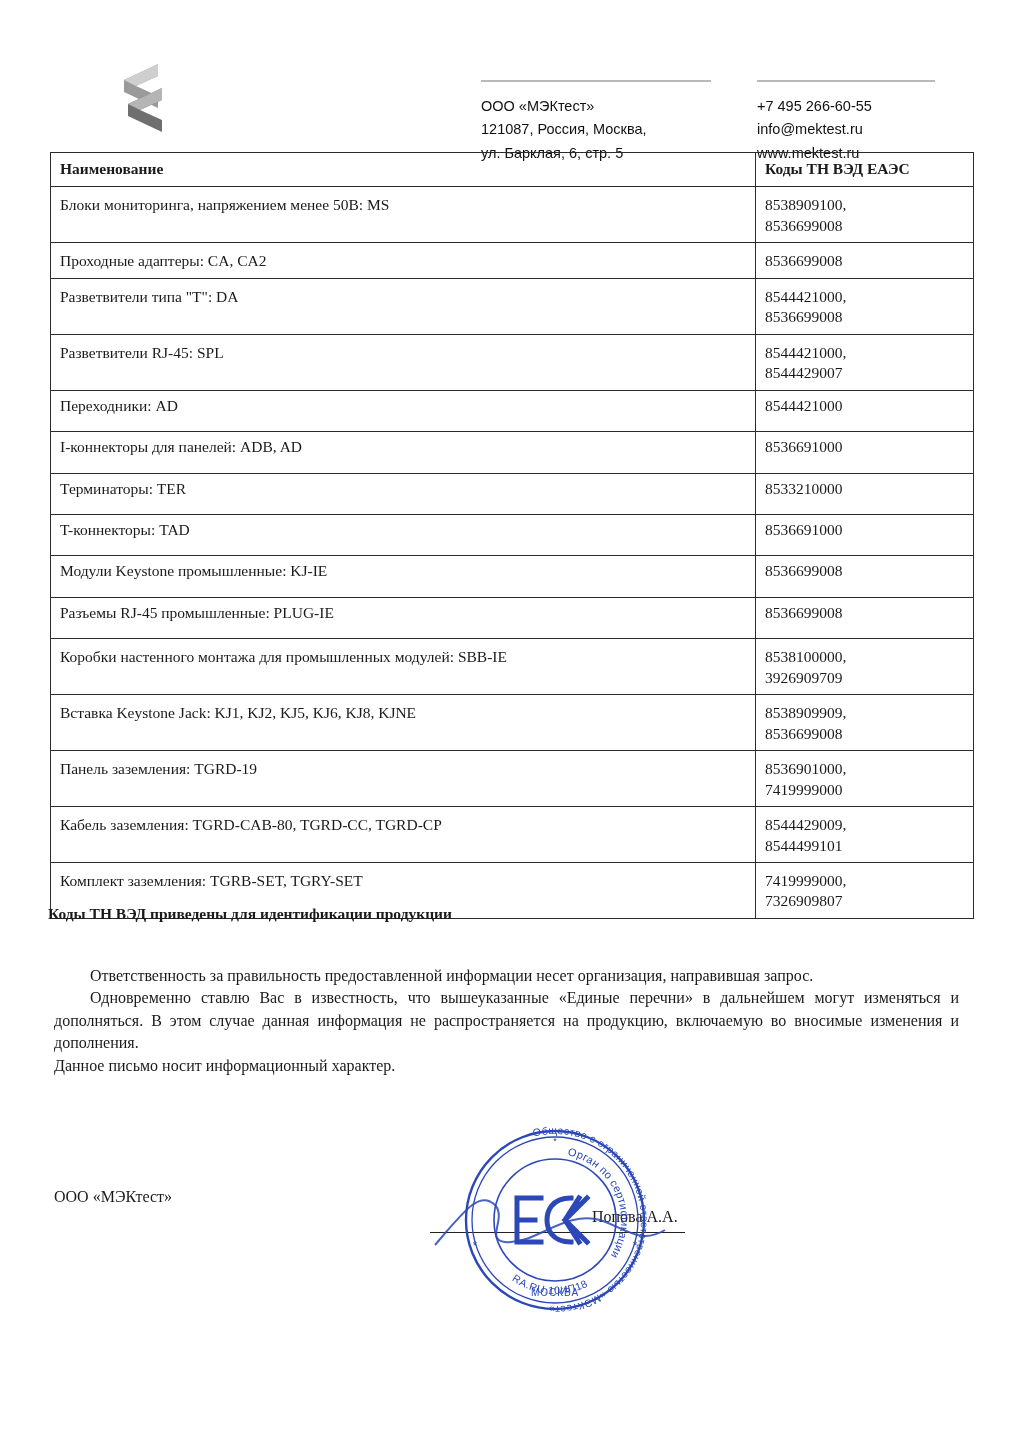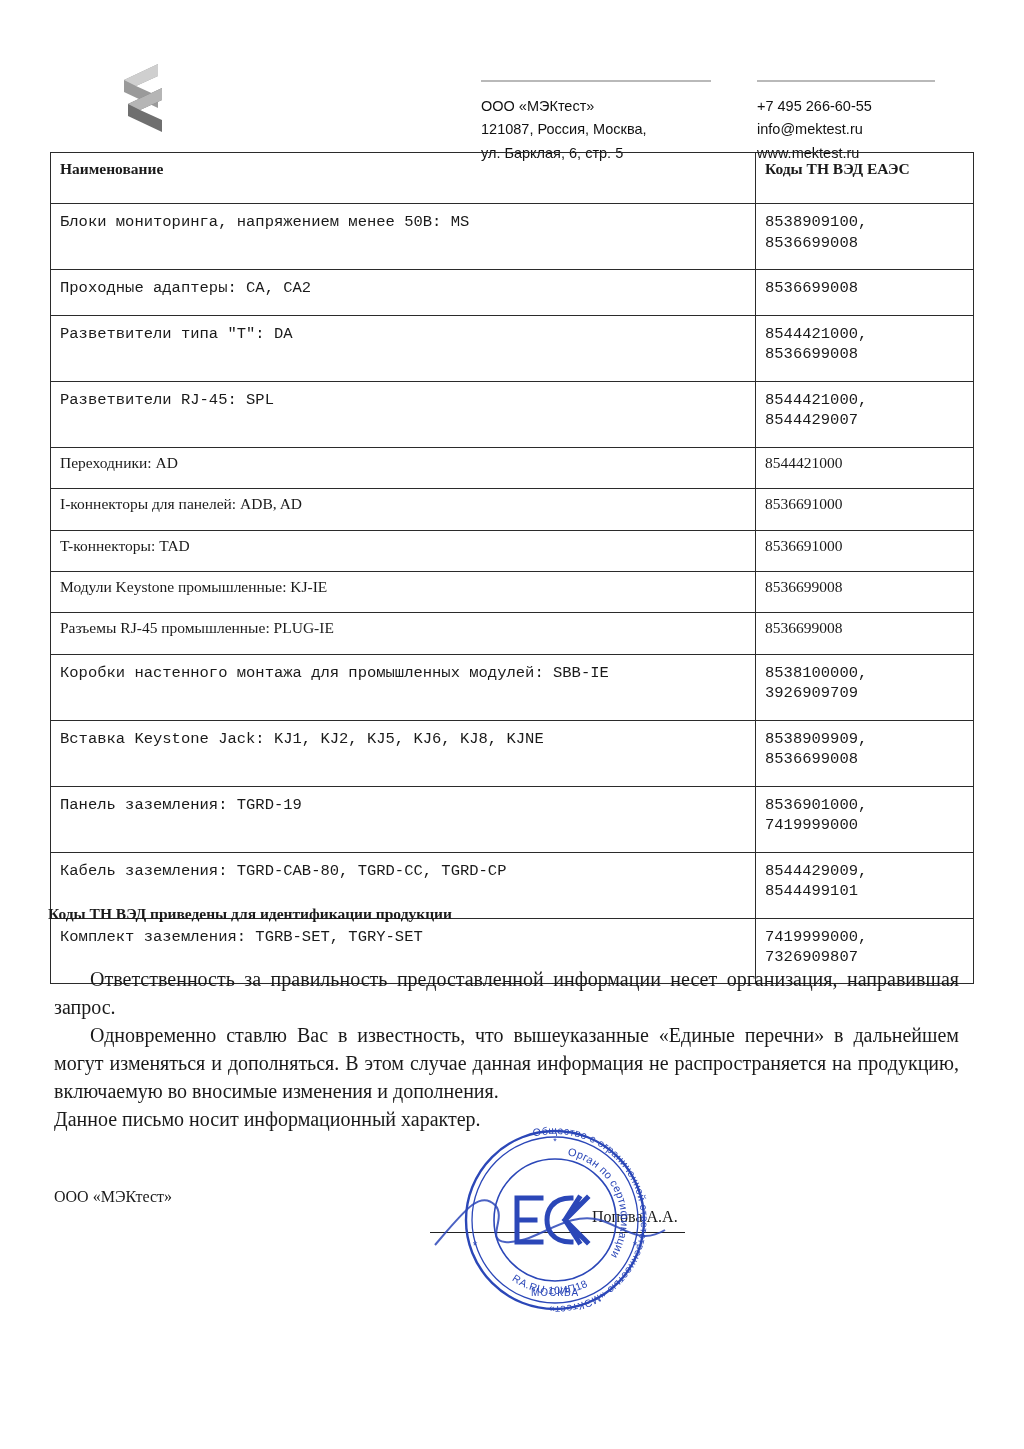--- a/index.html
+++ b/index.html
@@ -83,44 +83,44 @@
     padding: 5px 9px 6px 9px;
     font-size: 15.5px;
     line-height: 1.32;
     vertical-align: top;
     text-align: left;
     font-family: "Liberation Serif", serif;
   }
   table.codes th {
     font-weight: bold;
     padding-top: 6px;
-    padding-bottom: 24px;
+    padding-bottom: 7px;
     border-radius: 14px;
   }
   table.codes col.c-name { width: 705px; }
   table.codes col.c-code { width: 218px; }
   td.code-cell { white-space: pre-line; }
-  tr.tall td { padding-top: 8px; padding-bottom: 16px; font-family: Liberation Mono, monospace; }
+  tr.tall td { padding-top: 8px; padding-bottom: 6px; }
   tr.short td { padding-top: 5px; padding-bottom: 15px; }
 
   
   .note-line {
     position: absolute;
     left: 48px;
     top: 905px;
     font-size: 15.5px;
     font-weight: bold;
     font-family: "Liberation Serif", serif;
   }
   .para-block {
     position: absolute;
     left: 54px;
     top: 965px;
     width: 905px;
-    font-size: 20px;
+    font-size: 16px;
     line-height: 1.40;
     text-align: justify;
   }
   .para-block p { margin: 0; }
   .para-block p.ind { text-indent: 36px; }
 
   
   .sign-block {
     position: absolute;
     left: 54px;
@@ -224,20 +224,24 @@
       </tr>
       <tr class="short">
         <td>Переходники: AD</td>
         <td class="code-cell">8544421000</td>
       </tr>
       <tr class="short">
         <td>I-коннекторы для панелей: ADB, AD</td>
         <td class="code-cell">8536691000</td>
       </tr>
       <tr class="short">
+        <td>Терминаторы: TER</td>
+        <td class="code-cell">8533210000</td>
+      </tr>
+      <tr class="short">
         <td>T-коннекторы: TAD</td>
         <td class="code-cell">8536691000</td>
       </tr>
       <tr class="short">
         <td>Модули Keystone промышленные: KJ-IE</td>
         <td class="code-cell">8536699008</td>
       </tr>
       <tr class="short">
         <td>Разъемы RJ-45 промышленные: PLUG-IE</td>
         <td class="code-cell">8536699008</td>

